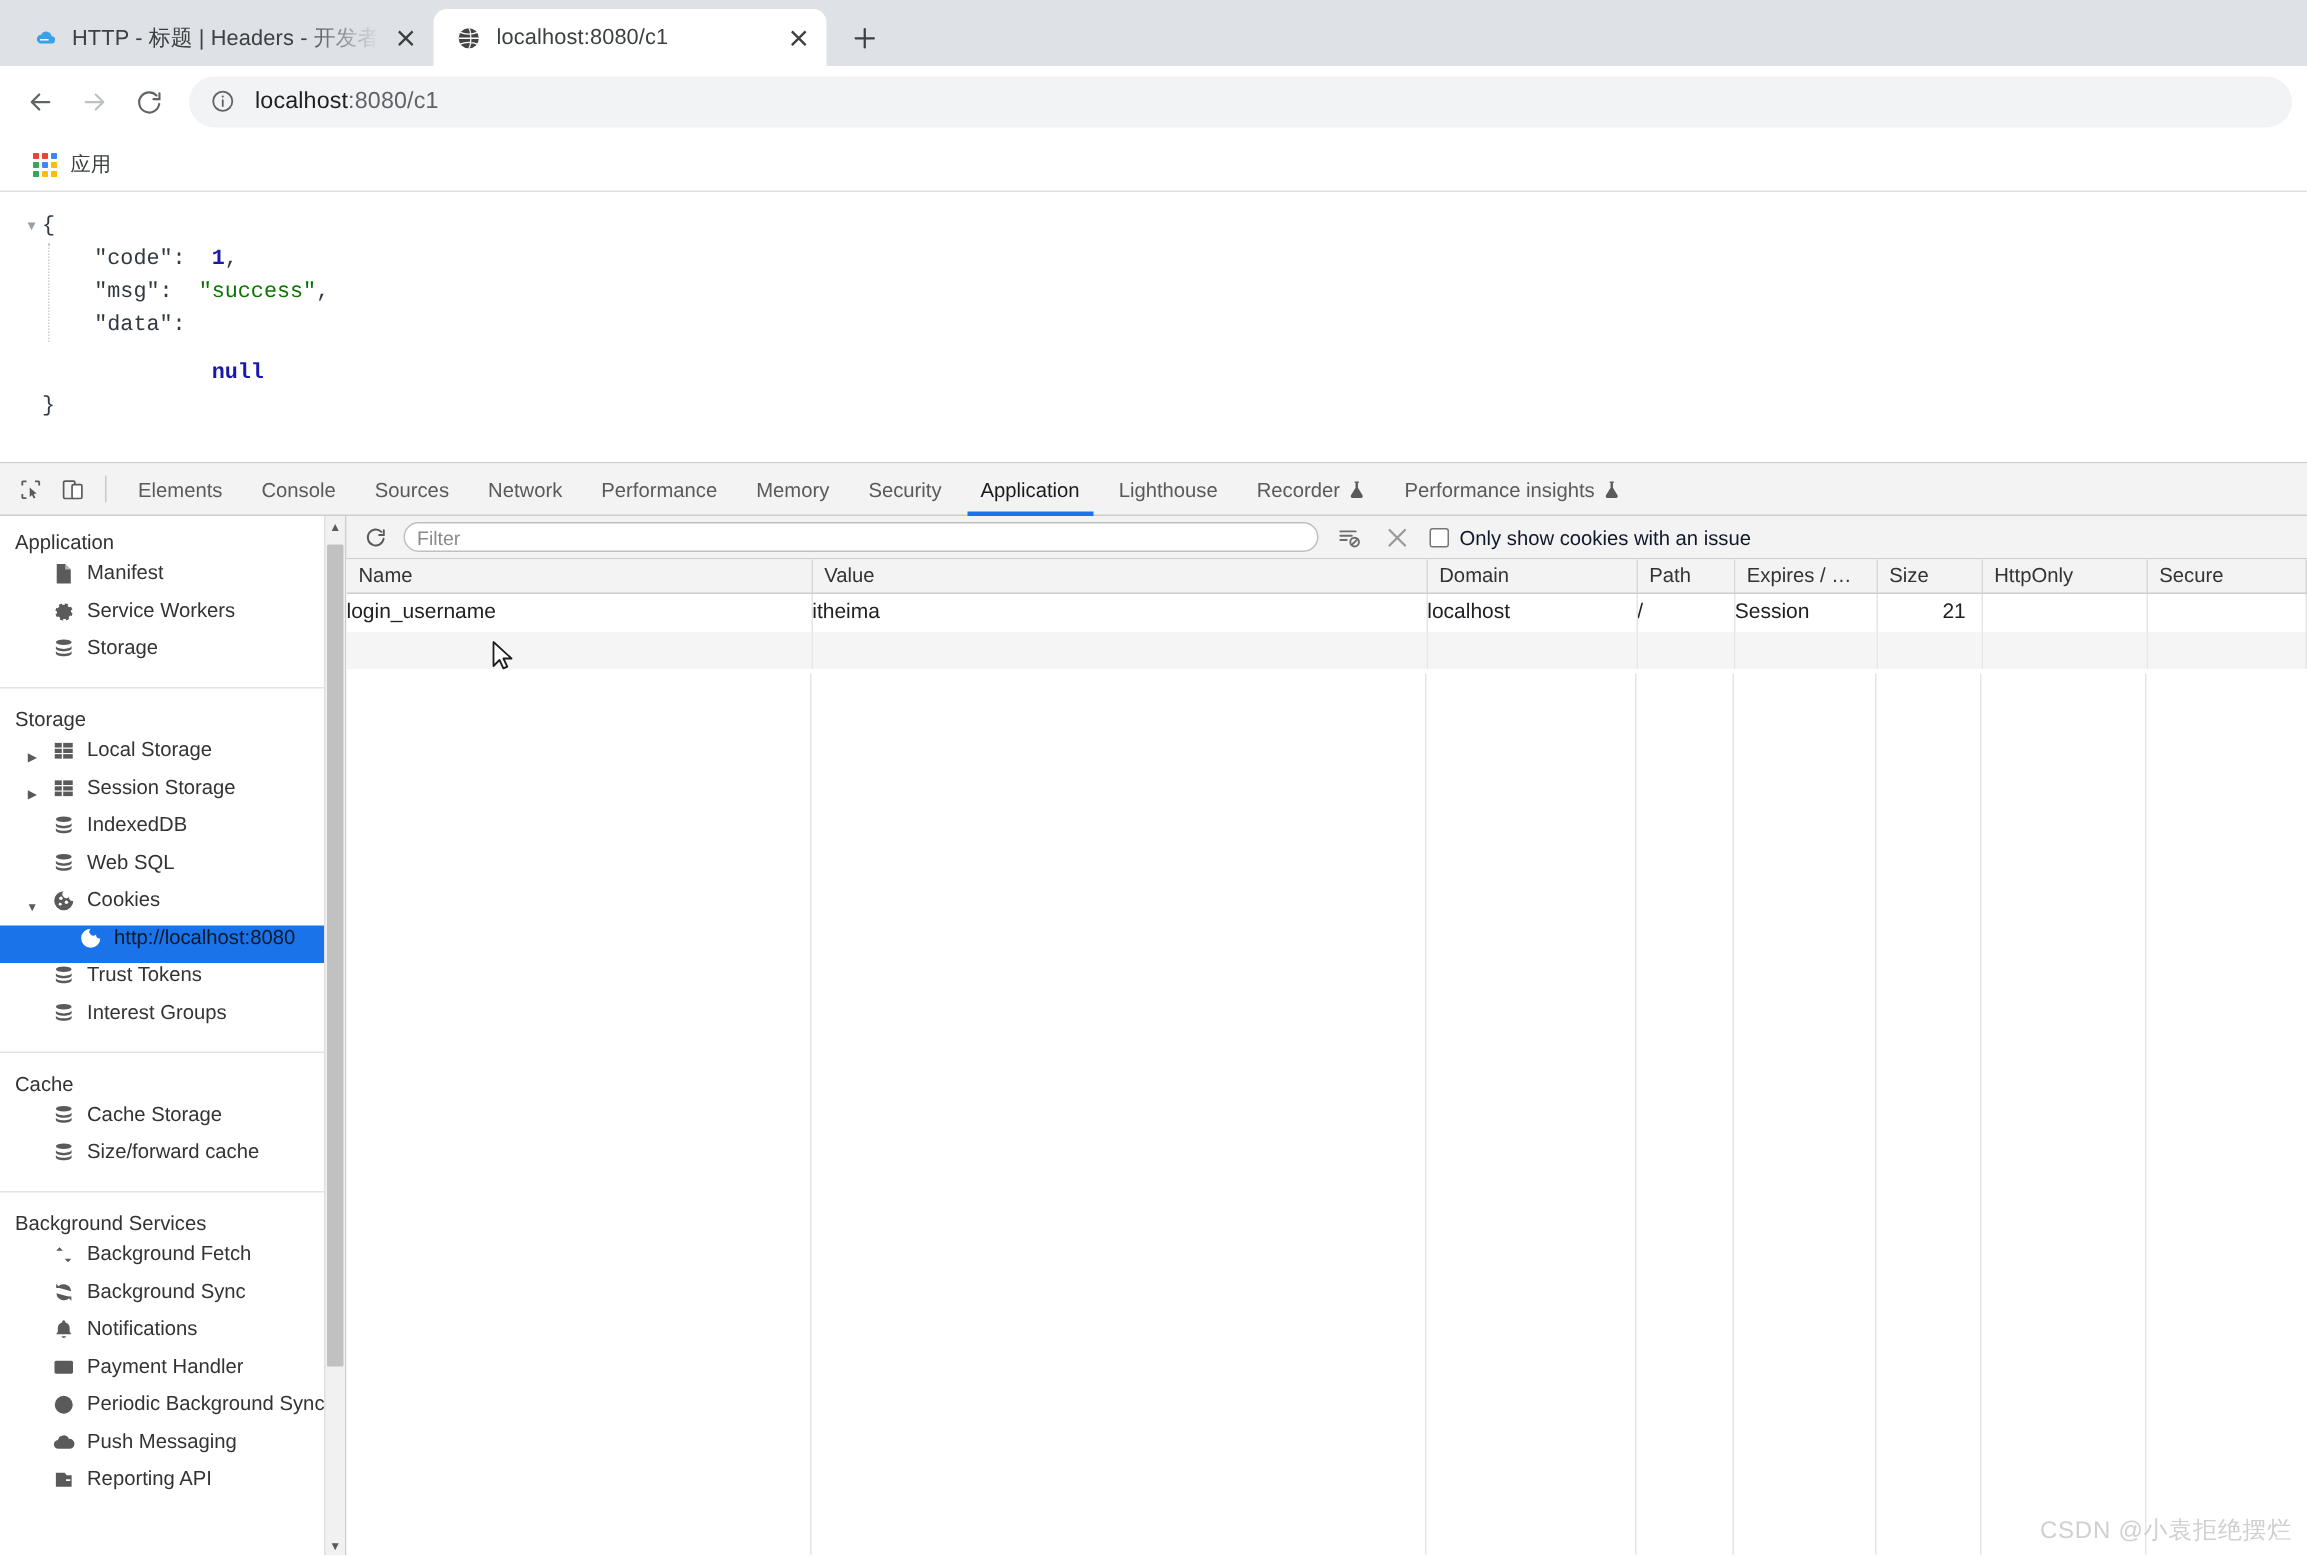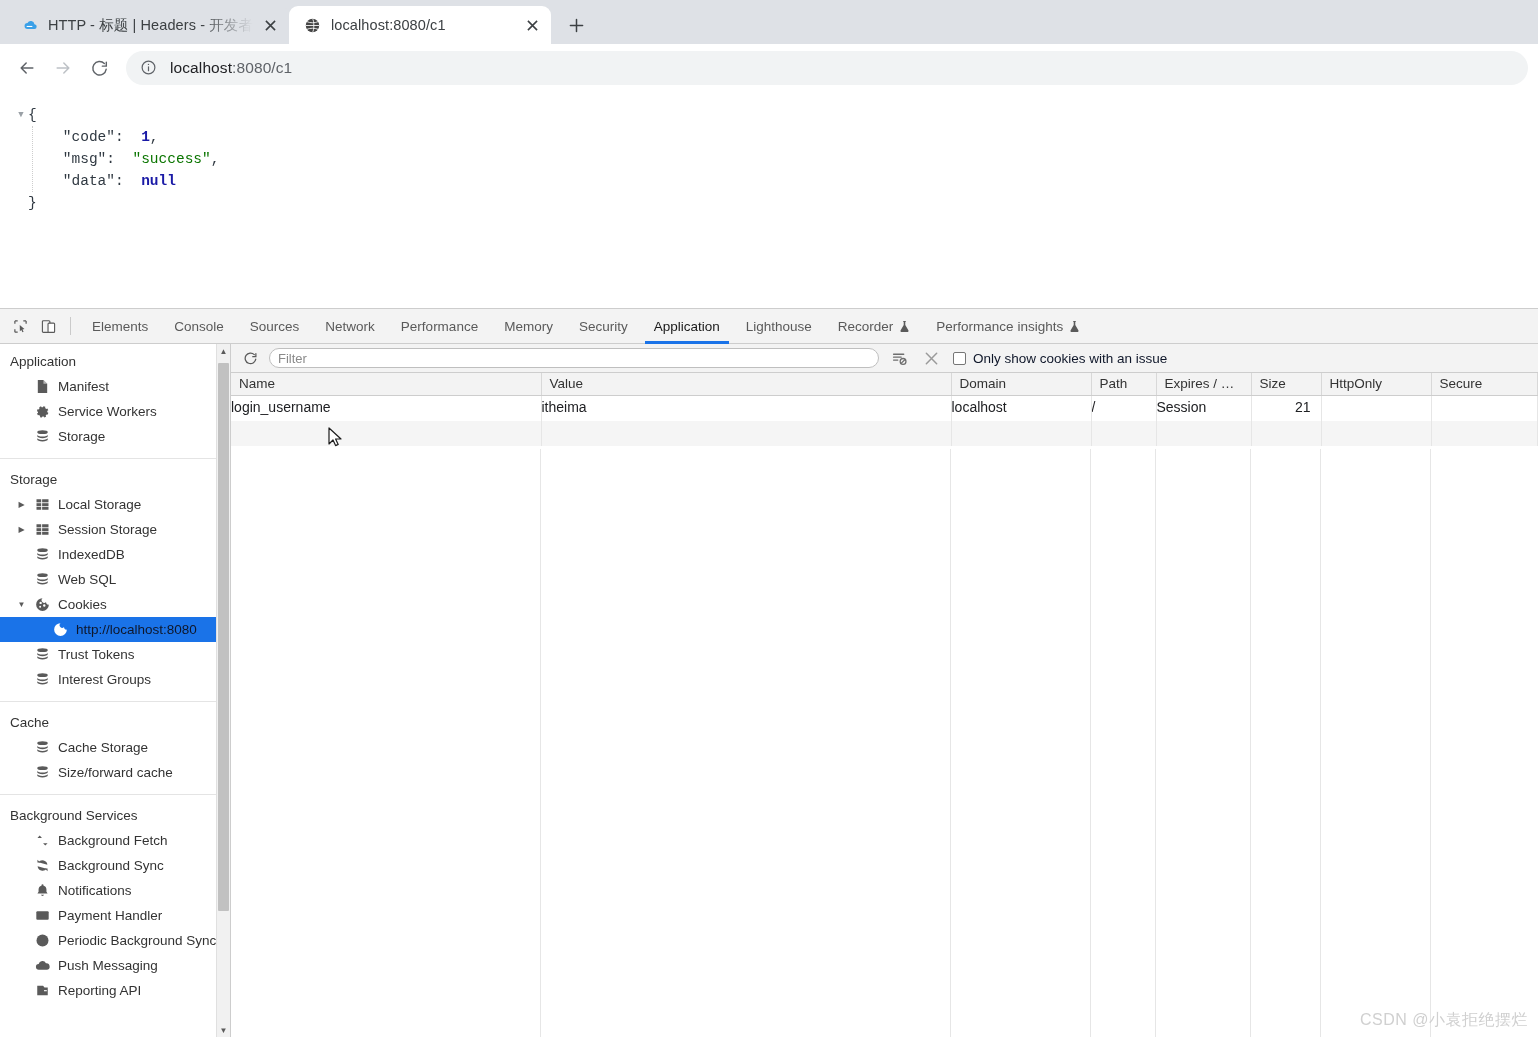--- a/index.html
+++ b/index.html
@@ -144,21 +144,21 @@
   }
   .guide {
     position: absolute;
     left: 32px; top: 22px;
     width: 1px; height: 66px;
     border-left: 1px dotted #cdcdcd;
   }
   .jkey { color: #303942; }
   .jnum { color: #1a1aa6; font-weight: bold; }
   .jstr { color: #0b7500; }
-  .jnull { color: #1a1aa6; font-weight: bold; }
+  .jnull { color: #1a1aa6; font-weight: bold; margin-top: 32px; }
   .jpunc { color: #303942; }
 
   
   .devtools {
     position: absolute;
     left: 0; right: 0;
     top: 308px;
     bottom: 0;
     background: #ffffff;
     border-top: 1px solid #cdcdcd;
@@ -217,21 +217,20 @@
   .sb-scroll { position: absolute; inset: 0 14px 0 0; overflow: hidden; padding-top: 8px; }
   .sb-group { padding-bottom: 9px; }
   .sb-group + .sb-group { border-top: 1px solid #e4e4e4; padding-top: 11px; }
   .sb-title {
     font-size: 13.5px;
     color: #333;
     padding: 2px 0 5px 10px;
   }
   .sb-item {
     display: flex;
-    align-items: center;
     height: 25px;
     padding-left: 16px;
     color: #333;
     gap: 7px;
     white-space: nowrap;
   }
   .sb-item.selected { background: #1a73e8; color: #0f172a; }
   .sb-item.selected .sb-ico { color: #ffffff; }
   .sb-item.child { padding-left: 34px; }
   .sb-arrow {
@@ -441,20 +440,36 @@
         <svg width="17" height="17" viewBox="0 0 24 24" fill="none" stroke="#5f6368" stroke-width="1.7">
             <circle cx="12" cy="12" r="9"></circle>
             <path d="M12 11v5.5" stroke-linecap="round"></path>
             <circle cx="12" cy="7.6" r="1" fill="#5f6368" stroke="none"></circle>
           </svg>
       </span>
       <span class="url-text"><span>localhost</span><span class="dim">:8080/c1</span></span>
     </div>
   </div>
 
+  <div class="bookmarks">
+    <div class="bm-item">
+      <span class="apps-grid">
+        <i style="background:#ea4335"></i>
+          <i style="background:#ea4335"></i>
+          <i style="background:#4285f4"></i>
+        <i style="background:#34a853"></i>
+          <i style="background:#4285f4"></i>
+          <i style="background:#fbbc05"></i>
+        <i style="background:#34a853"></i>
+          <i style="background:#fbbc05"></i>
+          <i style="background:#fbbc05"></i>
+      </span>
+      <span>应用</span>
+    </div>
+  </div>
 
   <div class="pagearea">
     <div class="json">
       <div class="guide"></div>
 
       <div class="json-row">
         <span class="twisty">▼</span><span class="jpunc">{</span>
       </div>
 
       <div class="json-row">

